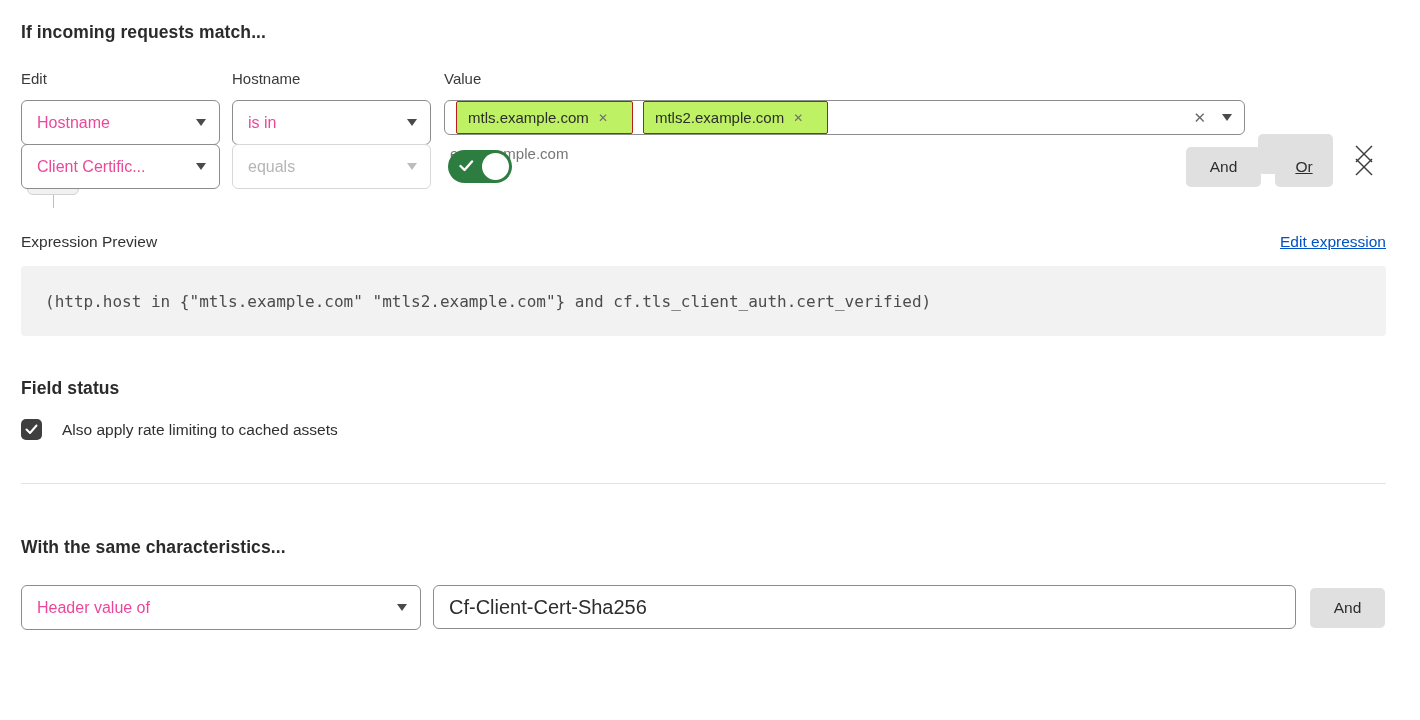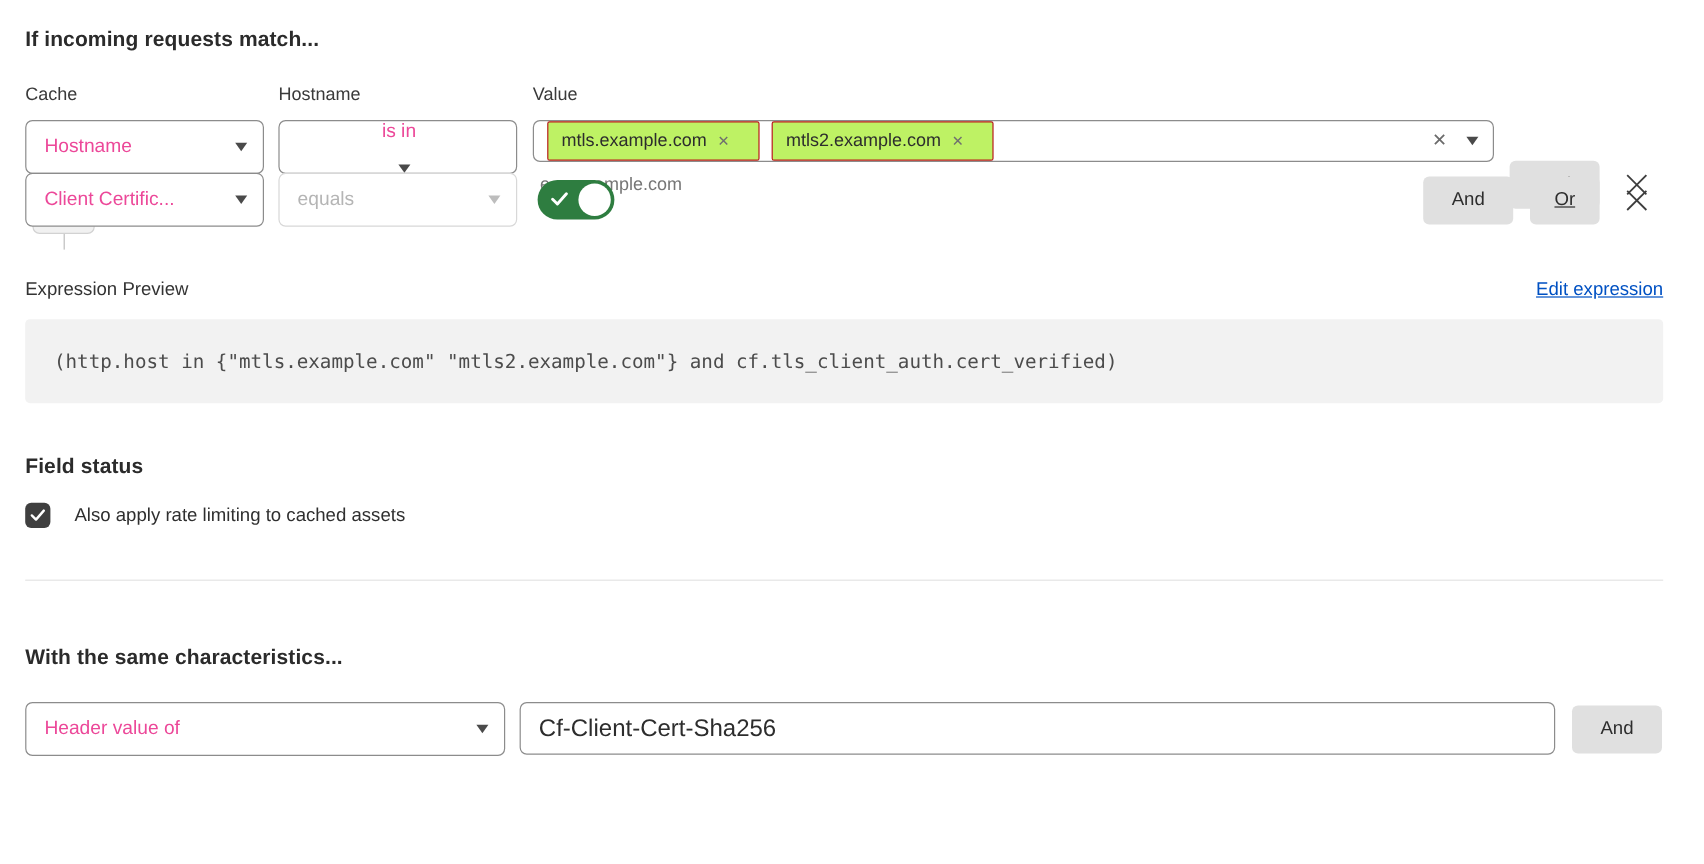--- a/index.html
+++ b/index.html
@@ -20,21 +20,21 @@
   .select { height:45px; background:#fff; border:1px solid #8c8c8c; border-radius:6px;
     display:flex; align-items:center; padding:0 13px 0 15px; font-size:16px; color:#ec4899;
     cursor:pointer; }
   .select .txt { flex:1; white-space:nowrap; overflow:hidden; }
   .caret { width:0; height:0; border-left:5.5px solid transparent; border-right:5.5px solid transparent;
     border-top:7px solid #4a4a4a; margin-left:8px; }
   .select.disabled { border-color:#d8d8d8; color:#b5b5b5; }
   .select.disabled .caret { border-top-color:#bdbdbd; }
   .w199 { width:199px; }
   .mr12 { margin-right:12px; }
-  .mr13 { margin-right:13px;flex-direction:column; }
+  .mr13 { margin-right:13px; }
 
   .value-input { flex:1; height:45px; border:1px solid #8c8c8c; border-radius:6px;
     display:flex; align-items:center; padding:0 12px 0 6px; margin-right:13px; background:#fff; }
   .tag { background:#bef264; border:1px solid #b91c1c; border-radius:2px; height:33px;
     display:flex; align-items:center; padding:0 24px 0 11px; margin-left:5px;
     font-size:15px; color:#2d2d2d; white-space:nowrap; }
   .tag .x { margin-left:9px; font-size:12px; color:#6f6f6f; cursor:pointer; }
   .value-right { margin-left:auto; display:flex; align-items:center; gap:16px; }
   .clear-x { font-size:15px; color:#6b6b6b; cursor:pointer; line-height:1; }
 
@@ -81,21 +81,21 @@
     font-family:inherit; font-size:20px; color:#2d2d2d; padding:0 15px; margin-right:14px; outline:none; }
 </style>
 </head>
 <body>
 
 <div class="page">
 
   <h2 class="sec" id="match-heading">If incoming requests match...</h2>
 
   <div class="labels-row">
-    <span class="l1">Cache</span>
+    <span class="l1">Edit</span>
     <span class="l2">Hostname</span>
     <span>Value</span>
   </div>
 
   <div class="cond-row">
     <div class="cell-stack">
       <div class="select w199">
         <span class="txt">Hostname</span>
         <span class="caret"></span>
       </div>

